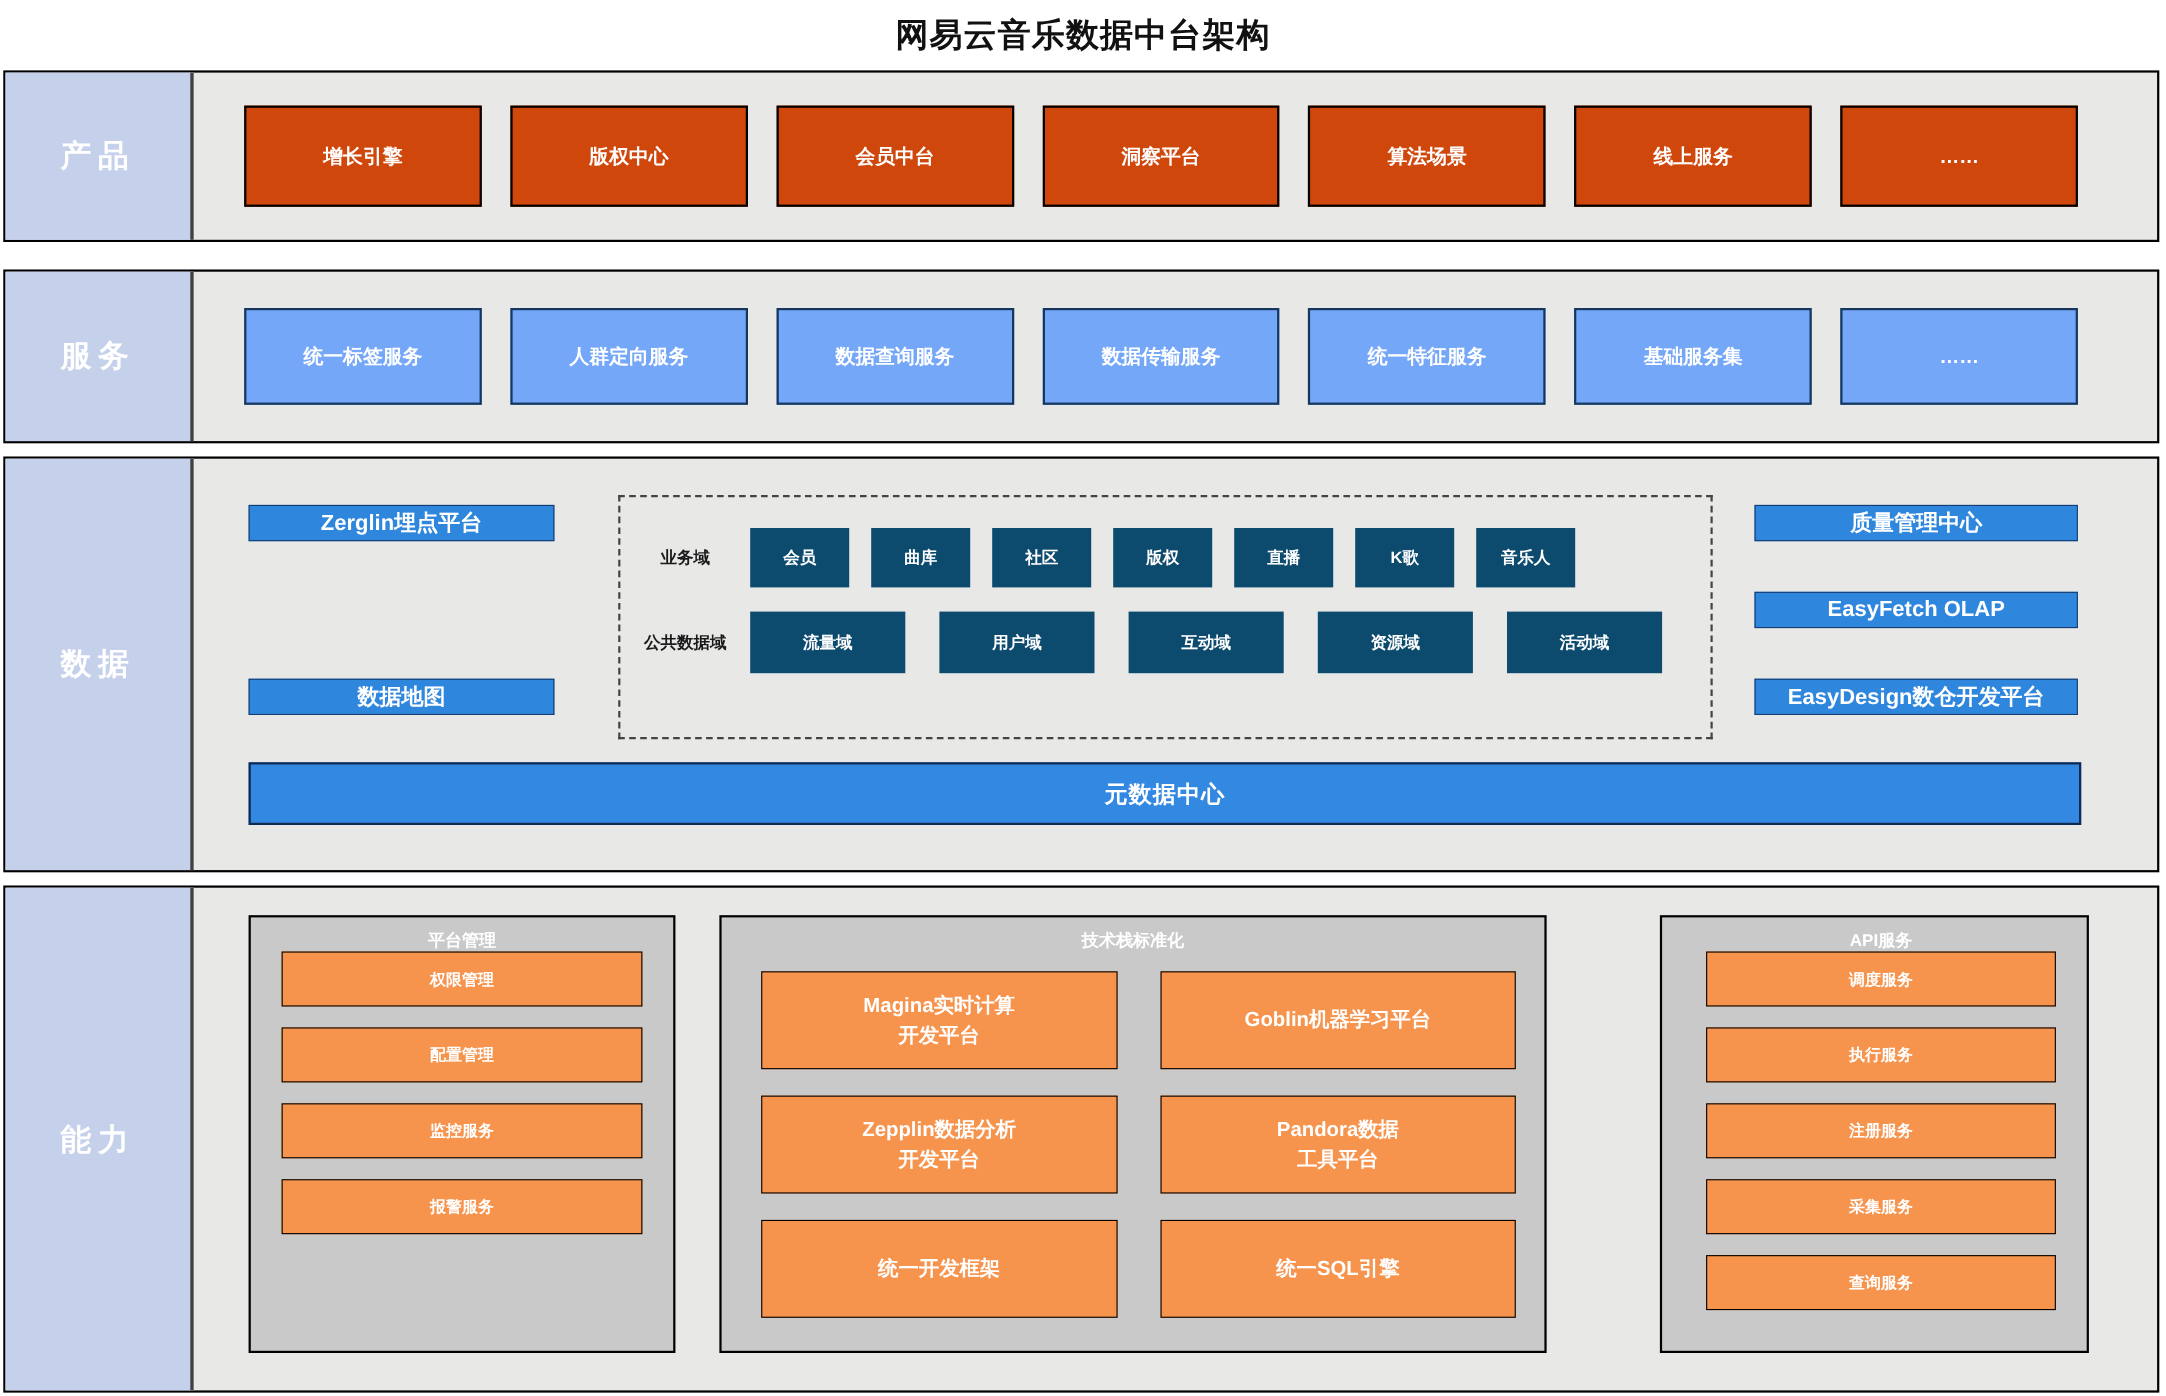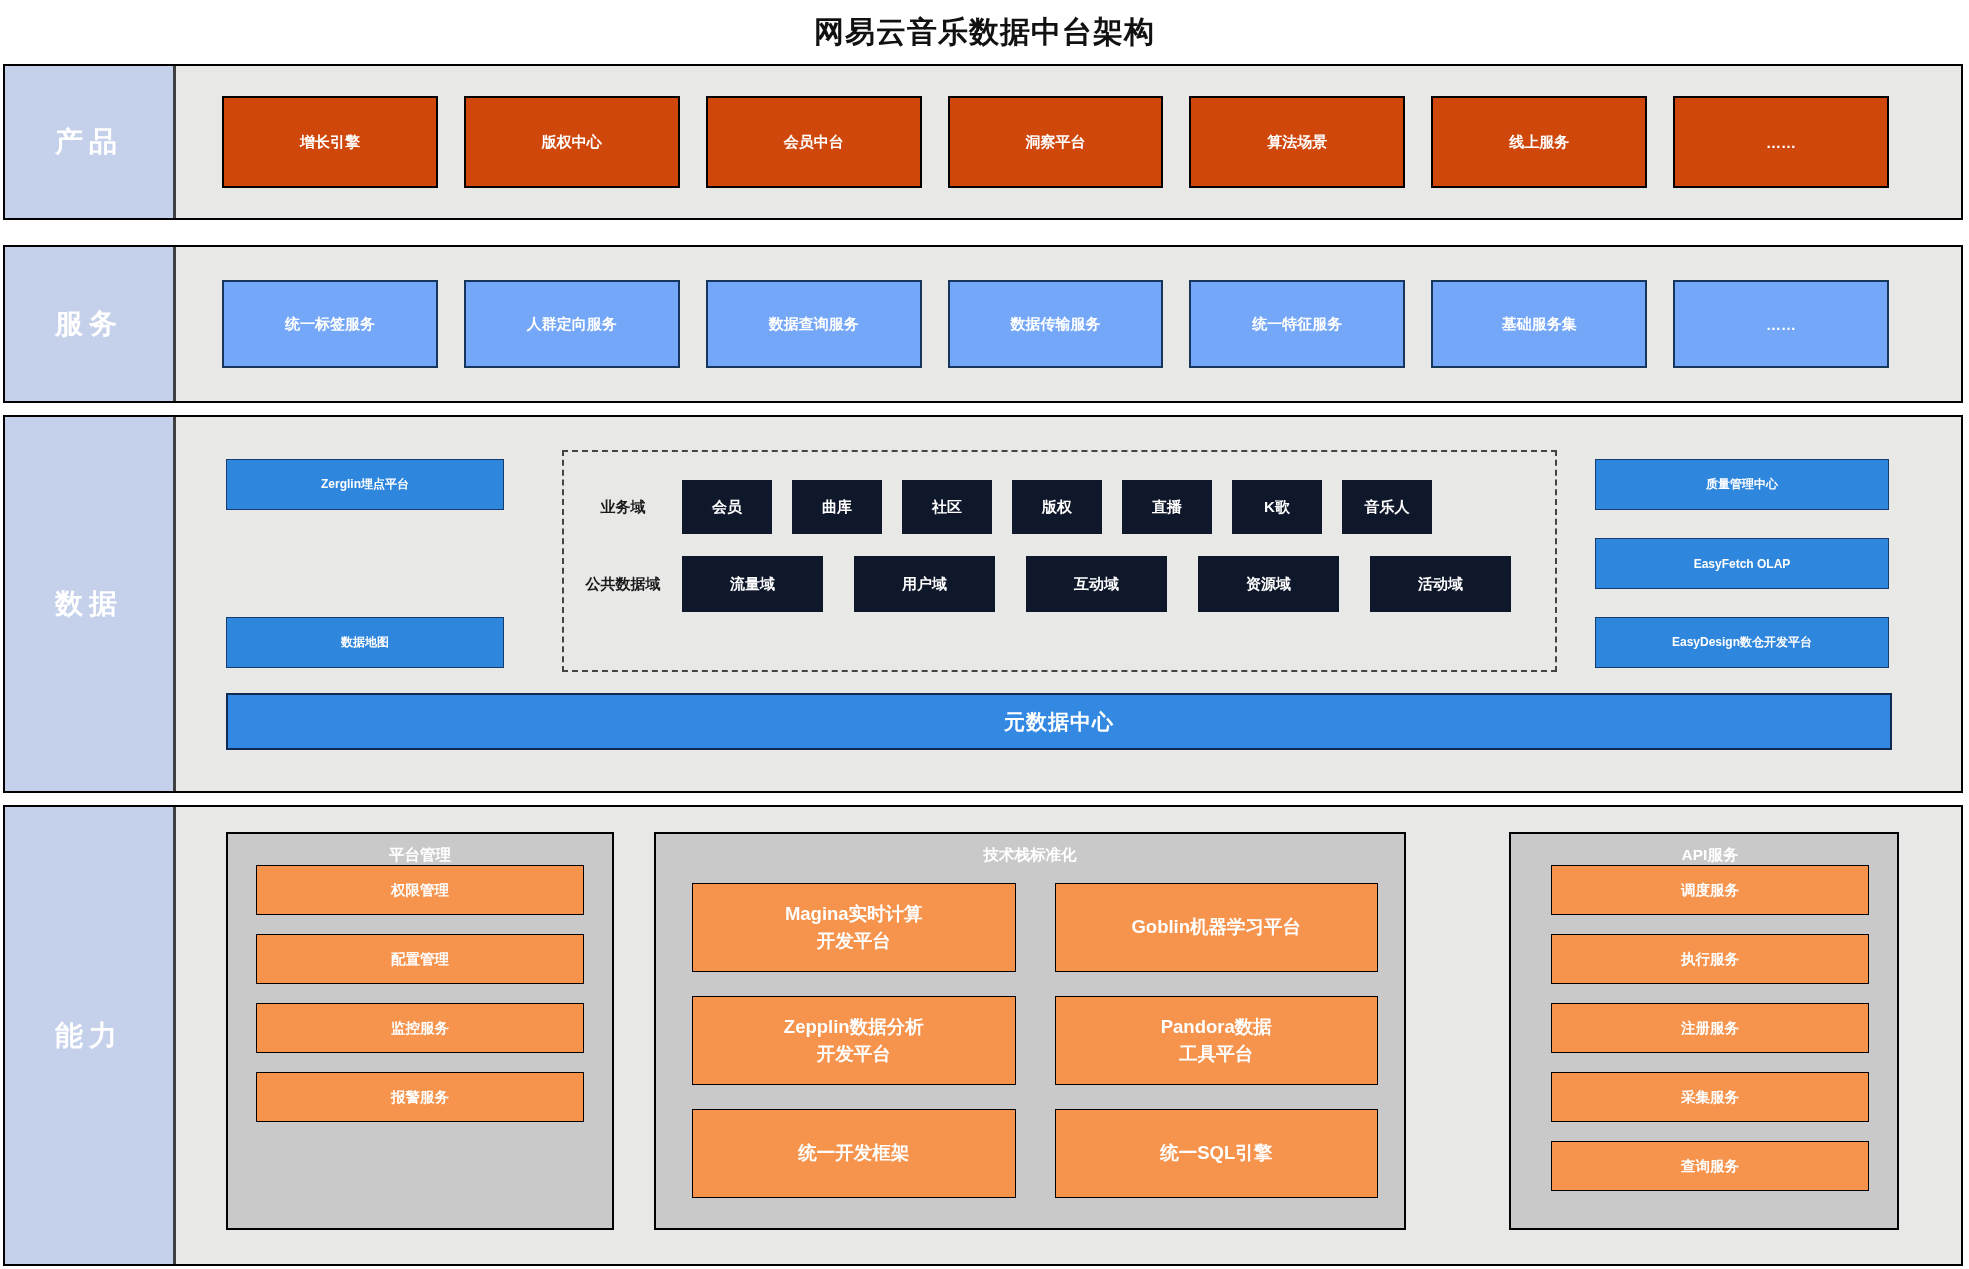--- a/index.html
+++ b/index.html
@@ -28,49 +28,49 @@
   #band-data{top:415px;height:378px;}
   #band-capability{top:805px;height:461px;}
 
   
   .box-row{
     height:100%;display:flex;align-items:center;
     padding:0 72px 0 46px;gap:26px;box-sizing:border-box;
   }
   .box-row .node{
     flex:1;display:flex;align-items:center;justify-content:center;
-    color:#fff;font-size:15px;font-weight:bold;text-align:center;
+    color:#fff;font-size:18px;font-weight:bold;text-align:center;
     box-sizing:border-box;
   }
   .node.product{height:92px;background:#d0470b;border:2px solid #000;}
   .node.service{height:88px;background:#74a7f8;border:2px solid #16365c;}
 
   
   .blue-tool{
     position:absolute;background:#2f86dd;border:1.5px solid #173d6e;
     display:flex;align-items:center;justify-content:center;
-    color:#fff;font-size:12px;font-weight:bold;box-sizing:border-box;height:51px;
+    color:#fff;font-size:20px;font-weight:bold;box-sizing:border-box;height:33px;
   }
   .lt{left:50px;width:278px;}
   .rt{left:1419px;width:294px;}
   .tool-r1{top:42px;} .tool-r2{top:121px;} .tool-r3{top:200px;}
   .warehouse{
     position:absolute;left:386px;top:33px;width:995px;height:222px;
     border:2px dashed #444;box-sizing:border-box;
   }
   .domain-row{display:flex;align-items:center;}
   .domain-row.business{margin-top:28px;}
   .domain-row.public{margin-top:22px;}
   .domain-label{
     flex:0 0 118px;text-align:center;font-size:15px;font-weight:bold;color:#1a1a1a;
   }
   .domain-boxes{display:flex;gap:20px;}
   .domain-boxes.public{gap:31px;}
   .domain-node{
-    background:#0f172a;color:#fff;display:flex;align-items:center;justify-content:center;
+    background:#0c4a6e;color:#fff;display:flex;align-items:center;justify-content:center;
     font-size:15px;font-weight:bold;box-sizing:border-box;
   }
   .domain-node.biz{width:90px;height:54px;}
   .domain-node.pub{width:141px;height:56px;}
   .warehouse-caption{
     position:absolute;bottom:10px;left:0;width:100%;text-align:center;
     font-size:15px;font-weight:bold;color:#1a1a1a;
   }
   .metadata-bar{
     position:absolute;left:50px;top:276px;width:1666px;height:57px;

